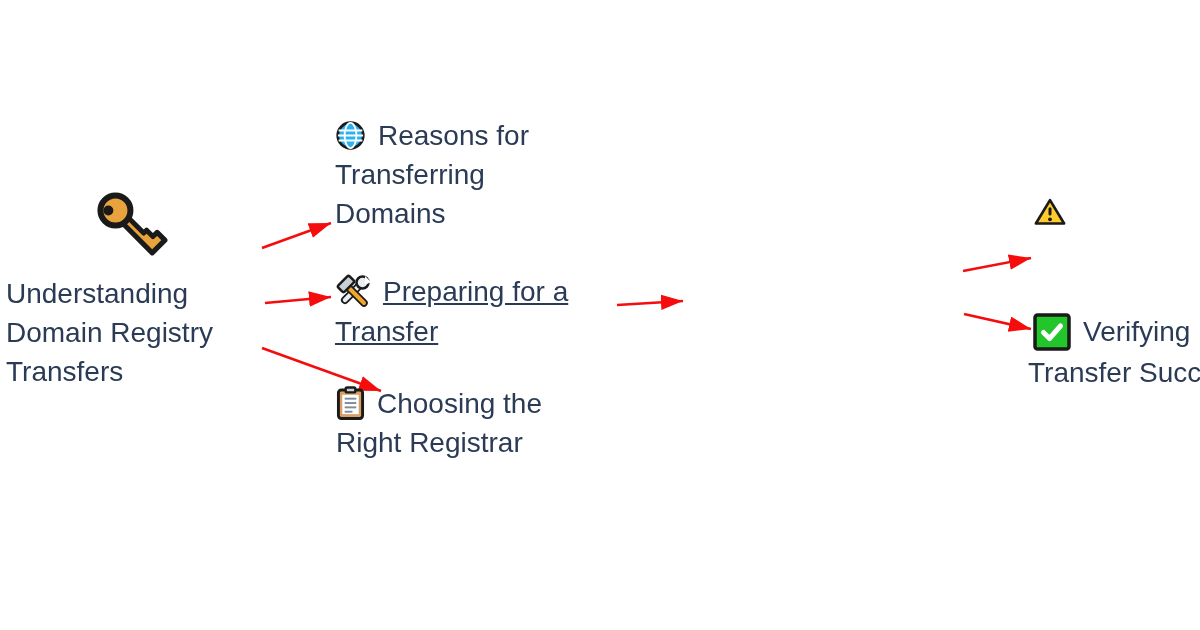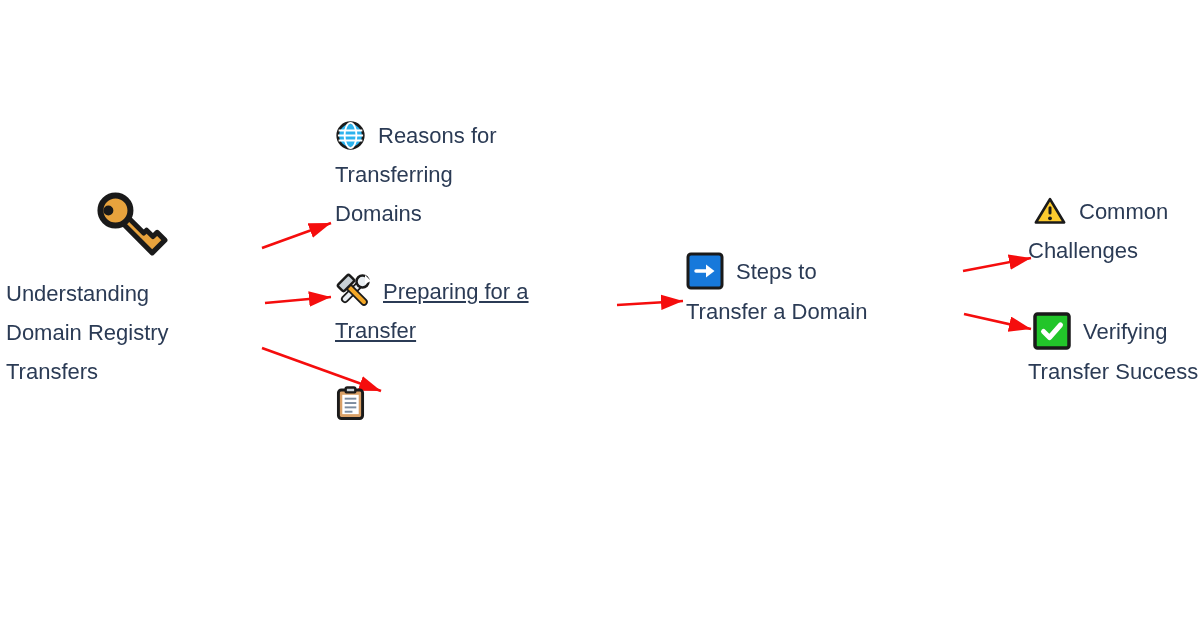--- a/index.html
+++ b/index.html
@@ -13,21 +13,21 @@
     font-family:"Liberation Sans","DejaVu Sans",sans-serif;
   }
   .canvas{
     position:relative;width:1200px;height:630px;overflow:hidden;background:var(--background);
   }
   .edges{position:absolute;left:0;top:0;width:1200px;height:630px;}
   .edges line{stroke:var(--arrow);stroke-width:2.6;}
   .edges .head{fill:var(--arrow);}
   .node{
     position:absolute;color:var(--text);
-    font-size:22px;line-height:39px;font-weight:400;
+    font-size:28px;line-height:39px;font-weight:400;
   }
   .label{white-space:pre-line;}
   .icon{display:inline-block;vertical-align:middle;margin-right:12px;position:relative;top:-2px;}
   .icon svg{display:block;}
   .root-node{}
   .root-icon{width:92px;height:92px;margin:0 auto;}
   .root-label{margin-top:2px;}
   .ml5{margin-left:5px;}
 </style>
 </head>
@@ -91,39 +91,31 @@
     <span class="icon"><svg width="29" height="35" viewBox="0 0 30 36">
       <rect x="2.5" y="4" width="25" height="29.5" rx="3" fill="#d9a066" stroke="#1a1a1a" stroke-width="3"></rect>
       <rect x="6.5" y="9" width="17" height="20" fill="#ffffff"></rect>
       <g stroke="#7d8da0" stroke-width="2">
         <line x1="9" y1="13" x2="21" y2="13"></line>
         <line x1="9" y1="17.5" x2="21" y2="17.5"></line>
         <line x1="9" y1="22" x2="21" y2="22"></line>
         <line x1="9" y1="26.5" x2="17" y2="26.5"></line>
       </g>
       <rect x="10" y="1.5" width="10" height="5" rx="1.5" fill="#c8d0d6" stroke="#1a1a1a" stroke-width="2.5"></rect>
-    </svg></span>
+    </svg></span><span class="label">Choosing the
+Right Registrar</span>
   </div>
 
-  <div class="node" style="left:686px;top:252px;width:290px;">
-    <span class="icon"><svg width="38" height="38" viewBox="0 0 38 38">
-      <rect x="2" y="2" width="34" height="34" rx="3" fill="#1779db" stroke="#1a1a1a" stroke-width="3"></rect>
-      <line x1="10" y1="19" x2="21" y2="19" stroke="#ffffff" stroke-width="3.5" stroke-linecap="round"></line>
-      <path d="M20,12.5 L28.5,19 L20,25.5 Z" fill="#ffffff"></path>
-    </svg></span><span class="label">Steps to
-Transfer a Domain</span>
-  </div>
 
   <div class="node" style="left:1028px;top:192px;width:280px;">
     <span class="icon ml5"><svg width="34" height="30" viewBox="0 0 38 34">
       <path d="M19,3.5 L35,30 L3,30 Z" fill="#fdcb2e" stroke="#1a1a1a" stroke-width="3" stroke-linejoin="round"></path>
       <rect x="17.3" y="11.5" width="3.4" height="9.5" rx="1.7" fill="#1a1a1a"></rect>
       <circle cx="19" cy="25.3" r="2.2" fill="#1a1a1a"></circle>
-    </svg></span><span class="label">Common
-Challenges</span>
+    </svg></span>
   </div>
 
   <div class="node" style="left:1028px;top:312px;width:300px;">
     <span class="icon ml5"><svg width="38" height="38" viewBox="0 0 38 38">
       <rect x="2" y="2" width="34" height="34" rx="2.5" fill="#22c52a" stroke="#1a1a1a" stroke-width="3.5"></rect>
       <path d="M10.5,19.5 L16.5,25.5 L27.5,13" fill="none" stroke="#ffffff" stroke-width="5" stroke-linecap="round" stroke-linejoin="round"></path>
     </svg></span><span class="label">Verifying
 Transfer Success</span>
   </div>
 

